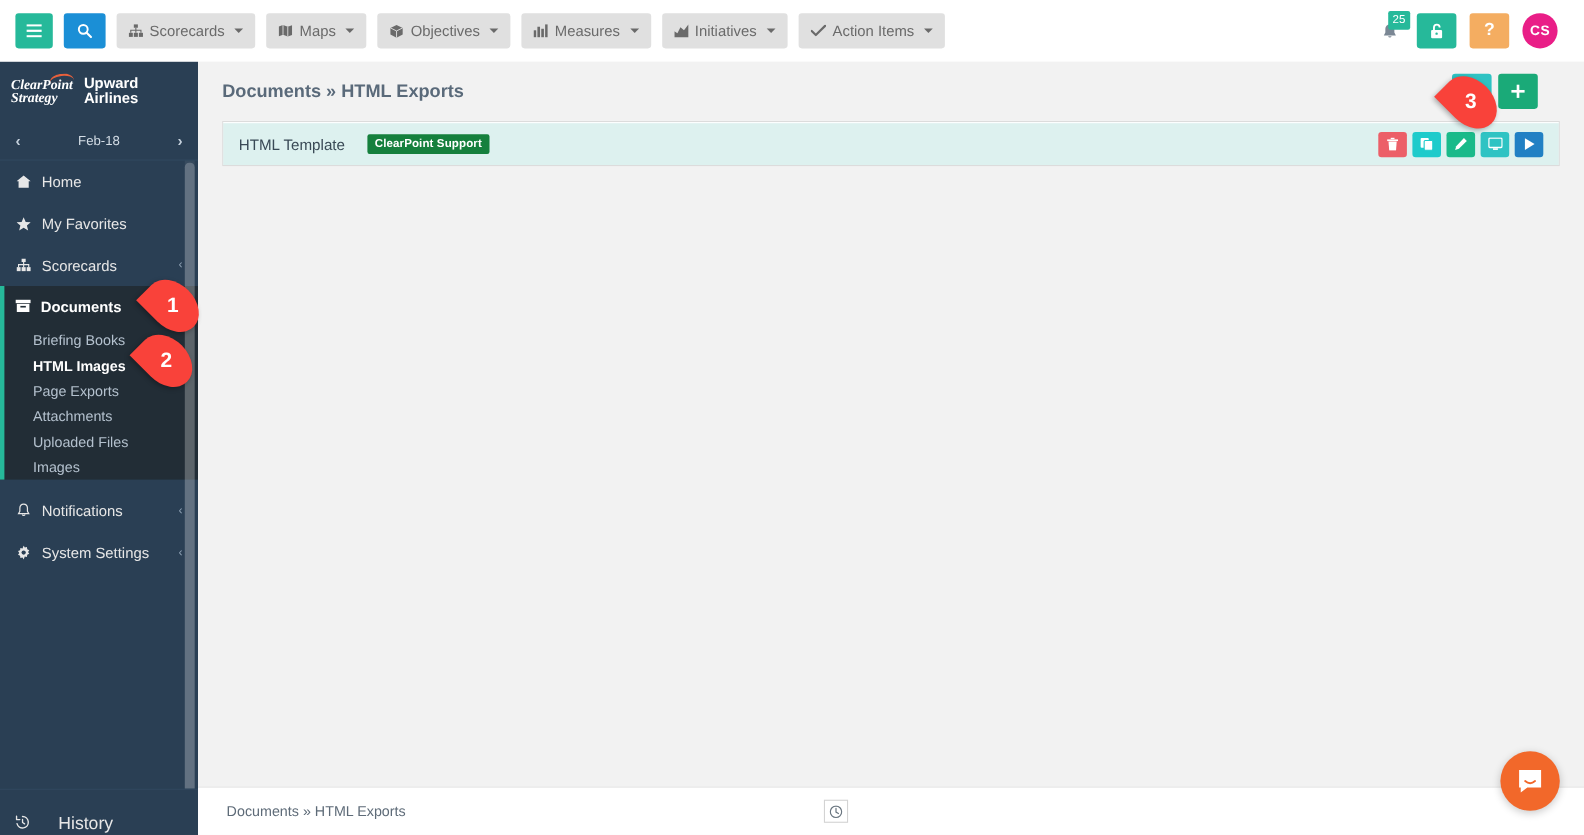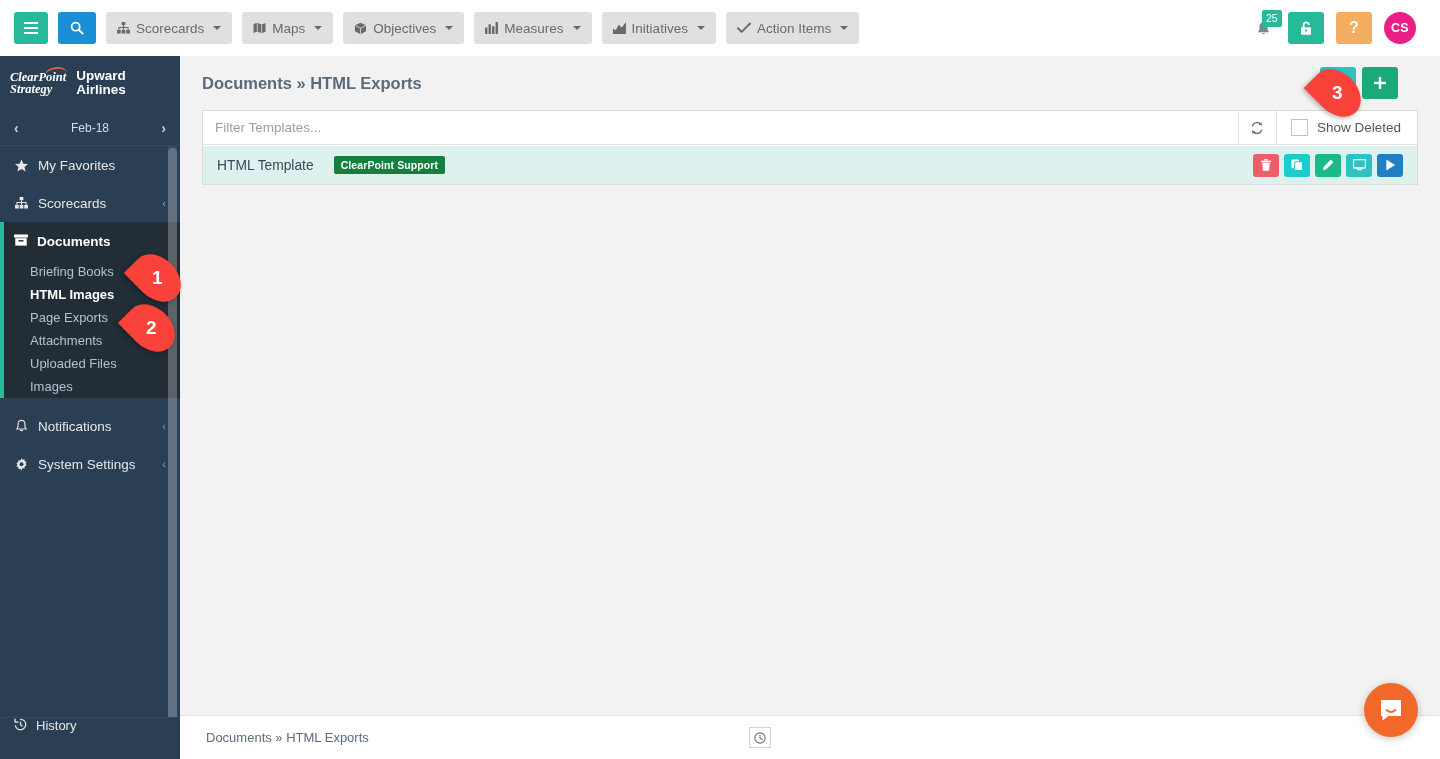--- a/index.html
+++ b/index.html
@@ -141,22 +141,22 @@
     position: absolute; left: 168px; top: 0;
     width: 9px; height: 643px;
     background: rgba(255,255,255,0.06);
   }
   #sb-scrollbar .thumb {
     position: absolute; top: 2px; left: 0; width: 9px; height: 580px;
     background: rgba(255,255,255,0.22); border-radius: 4px;
   }
   #history {
     position: absolute; bottom: 0; left: 0; width: 180px; height: 42px;
-    display: flex; align-items: flex-start; gap: 9px;
-    padding: 0 14px; font-size: 13px; color: #e7e7e7;
+    display: flex; align-items: flex-end; gap: 26px;
+    padding: 0 14px; font-size: 16px; color: #e7e7e7;
     background: #2a3f54; border-top: 1px solid #31485f;
     cursor: pointer;
   }
 
   
   #main {
     position: absolute; top: 56px; left: 180px;
     width: 1260px; height: 703px;
     background: #f2f2f2;
   }
@@ -407,20 +407,28 @@
   </div>
 
   <div id="period-nav">
     <span class="arrow">‹</span>
     <span id="period-label">Feb-18</span>
     <span class="arrow">›</span>
   </div>
 
   <div class="nav-scroll">
 
+    <div class="nav-item">
+      <span class="nav-ico">
+        <svg width="13" height="12" viewBox="0 0 14 13">
+            <path d="M7 0.6 L0 6.2 H2 V12.6 H12 V6.2 H14 Z" fill="#e7e7e7"></path>
+          </svg>
+      </span>
+      <span>Home</span>
+    </div>
 
     <div class="nav-item">
       <span class="nav-ico">
         <svg width="13" height="13" viewBox="0 0 14 13">
             <path d="M7 0 L9 4.6 L14 5 L10.2 8.2 L11.4 13 L7 10.4 L2.6 13 L3.8 8.2 L0 5 L5 4.6 Z" fill="#e7e7e7"></path>
           </svg>
       </span>
       <span>My Favorites</span>
     </div>
 
@@ -525,35 +533,20 @@
         <svg width="14" height="14" viewBox="0 0 14 14">
           <rect x="5.8" y="1" width="2.4" height="12" fill="#fff"></rect>
           <rect x="1" y="5.8" width="12" height="2.4" fill="#fff"></rect>
         </svg>
       </button>
     </div>
   </div>
 
   <div id="content-card">
 
-    <div id="filter-row">
-      <input id="filter-input" type="text" placeholder="Filter Templates..." style="">
-      <div id="refresh-cell">
-        <svg width="14" height="14" viewBox="0 0 15 15">
-          <path d="M2.6 5.2 A5.2 5.2 0 0 1 12 4.2" fill="none" stroke="#607080" stroke-width="1.5" stroke-linecap="round"></path>
-          <path d="M12.4 9.8 A5.2 5.2 0 0 1 3 10.8" fill="none" stroke="#607080" stroke-width="1.5" stroke-linecap="round"></path>
-          <path d="M12.6 1.4 L12.3 4.6 L9.2 4.1 Z" fill="#607080"></path>
-          <path d="M2.4 13.6 L2.7 10.4 L5.8 10.9 Z" fill="#607080"></path>
-        </svg>
-      </div>
-      <div id="showdel-cell">
-        <span id="showdel-box"></span>
-        <span id="showdel-label">Show Deleted</span>
-      </div>
-    </div>
 
     <div class="tmpl-row">
       <span class="tmpl-name">HTML Template</span>
       <span class="tmpl-tag">ClearPoint Support</span>
 
       <div class="row-actions">
         <button class="ra ra-del">
           <svg width="10" height="12" viewBox="0 0 11 13">
             <rect x="0" y="1.8" width="11" height="1.7" fill="#fff"></rect>
             <rect x="3.6" y="0" width="3.8" height="1.6" fill="#fff"></rect>

